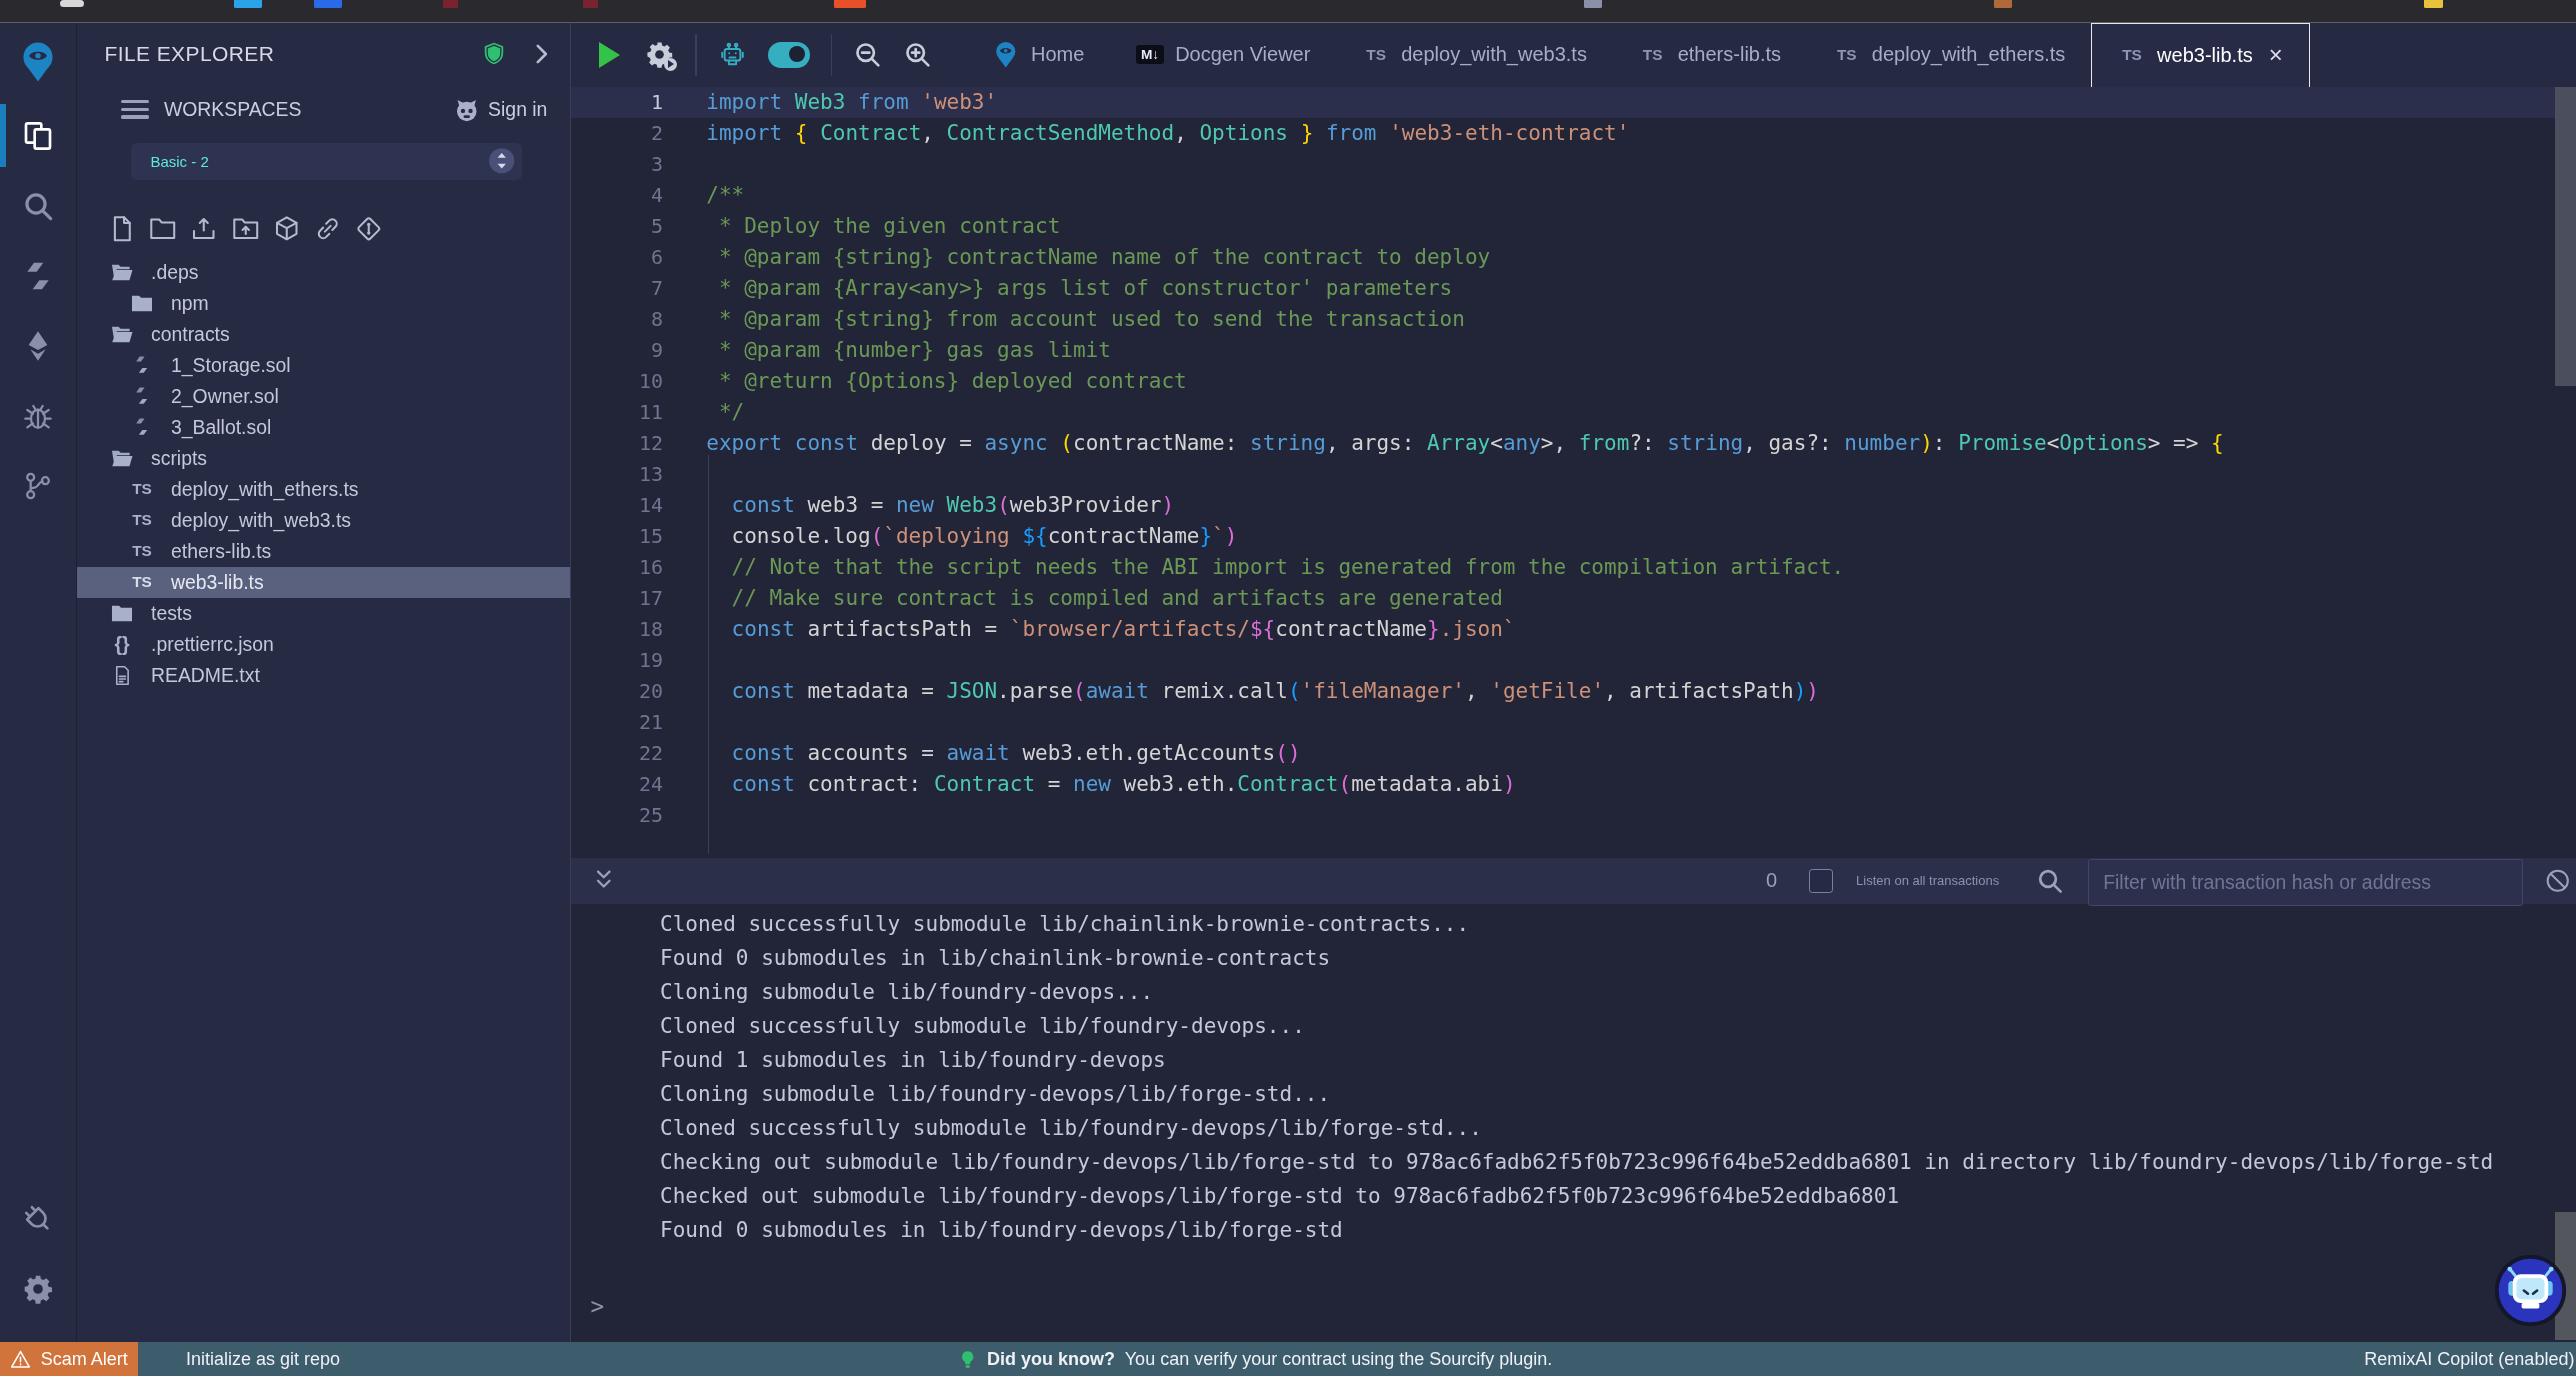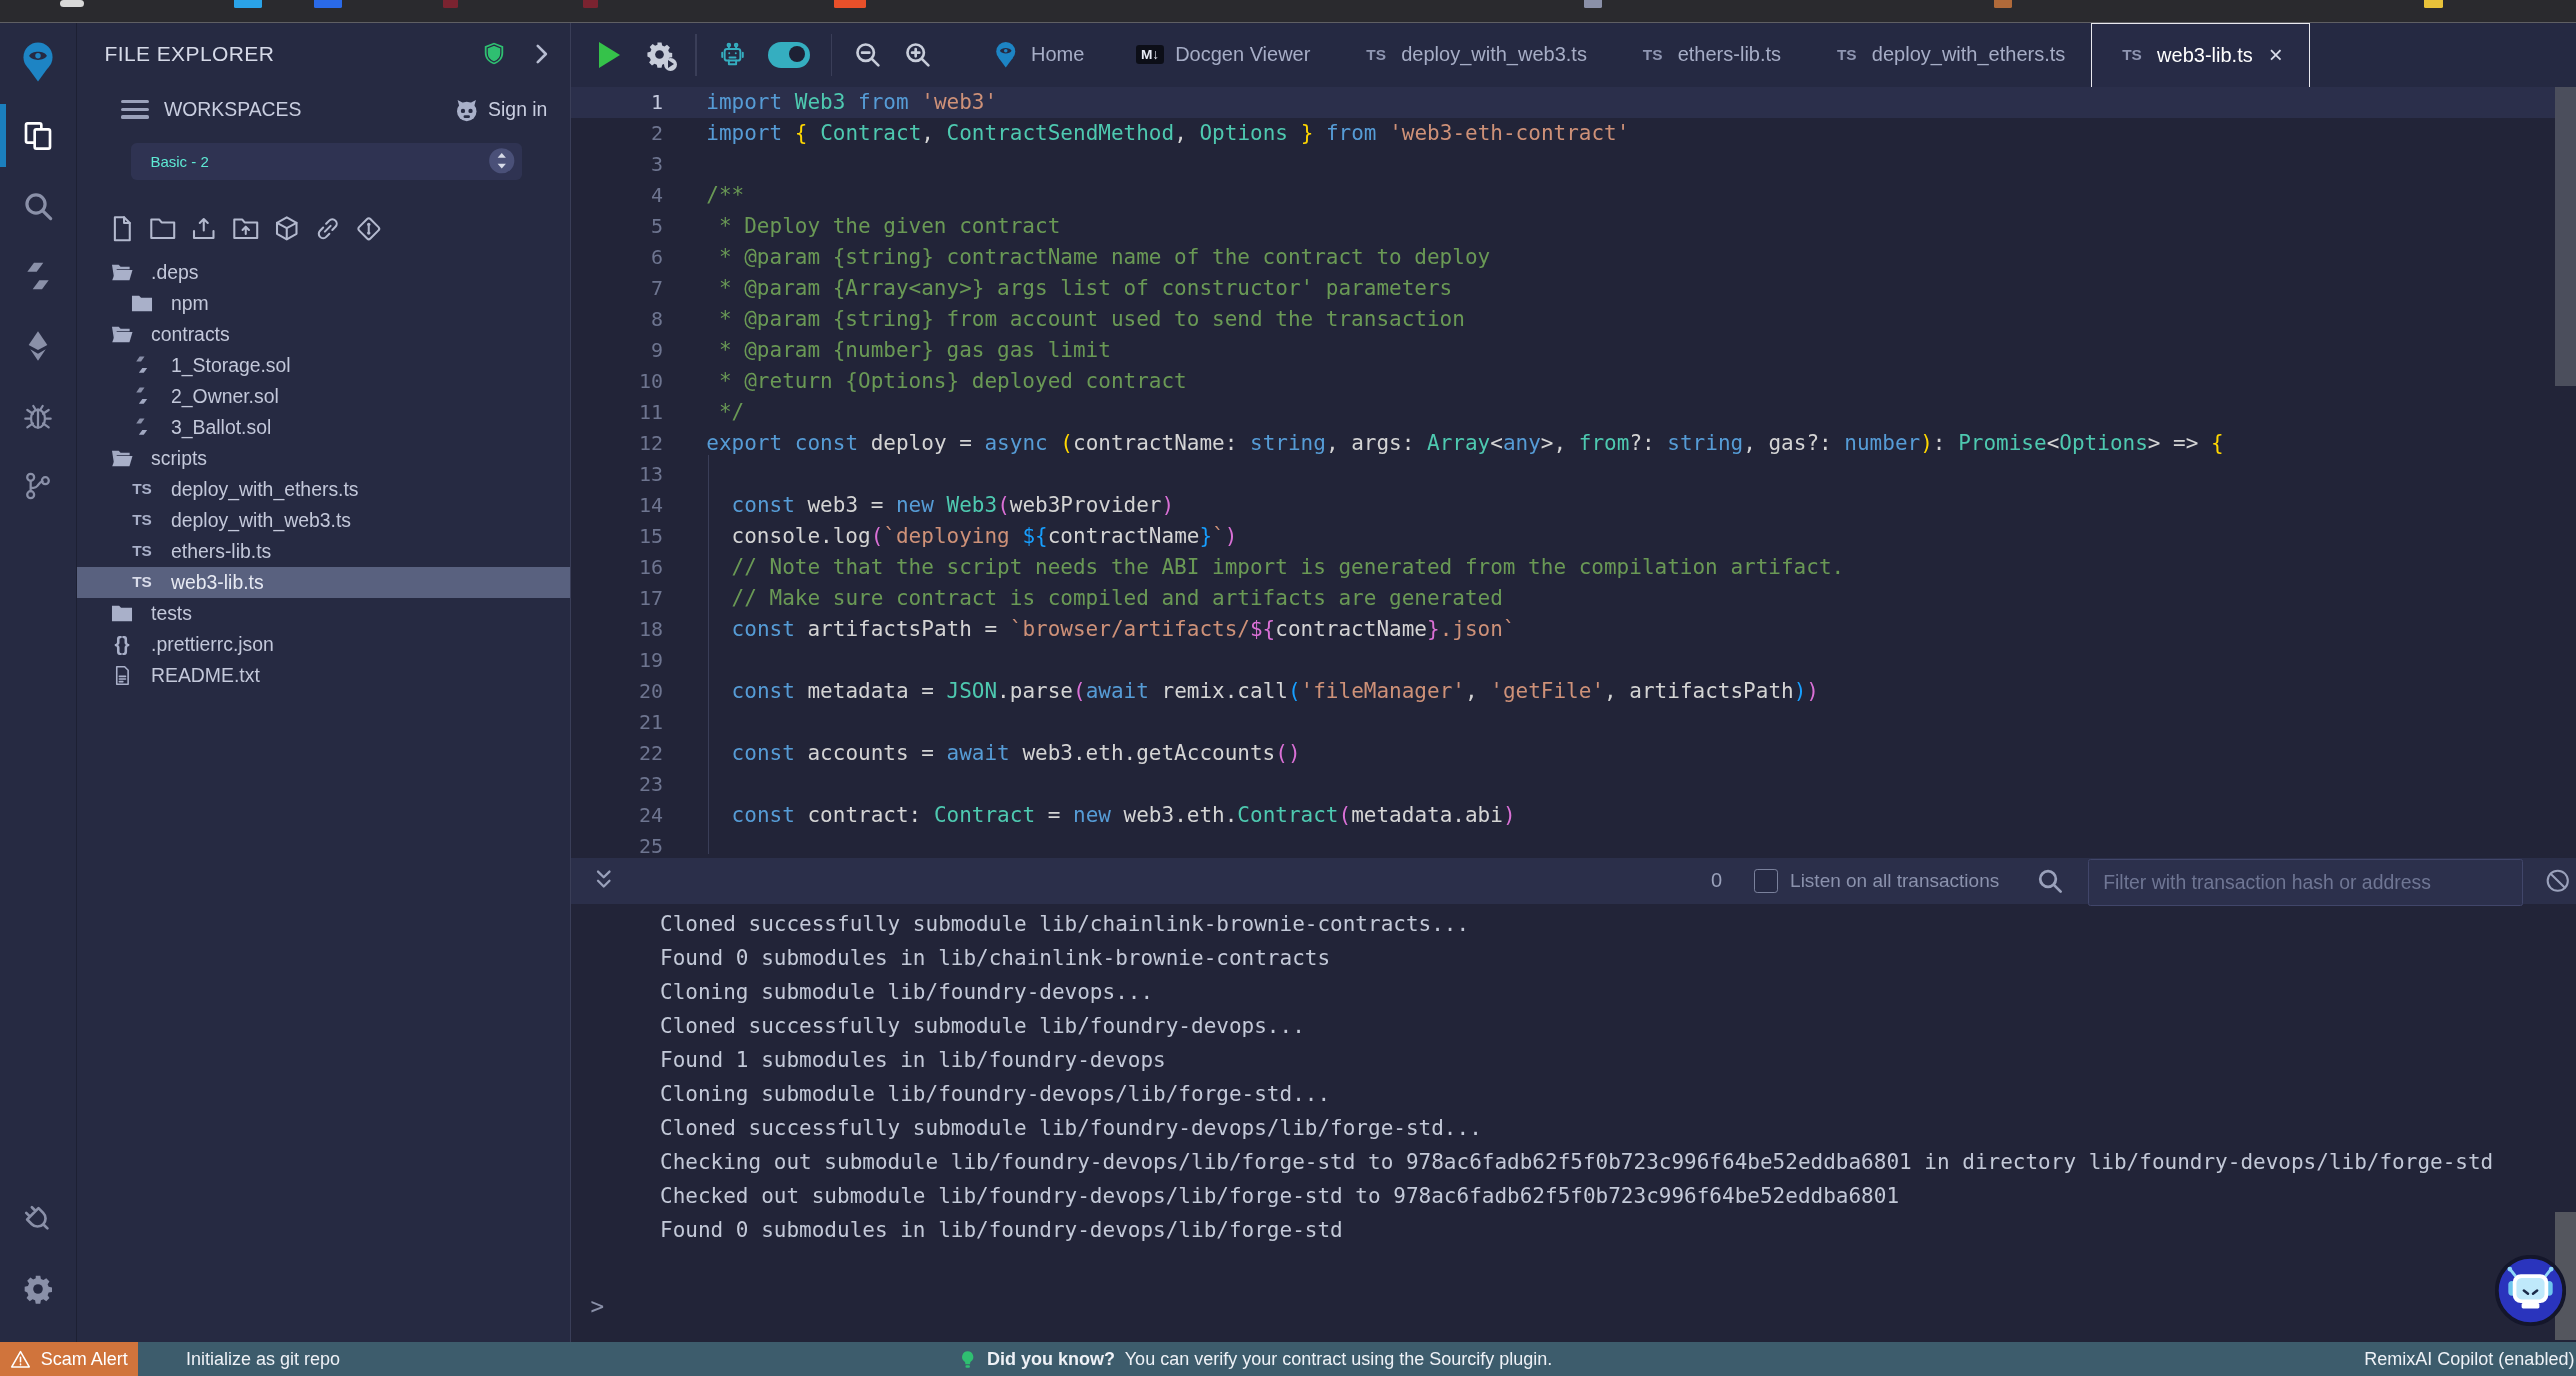--- a/index.html
+++ b/index.html
@@ -84,21 +84,21 @@
   .k { color:#569cd6; } .t { color:#4ec9b0; } .s { color:#ce9178; } .c { color:#6a9955; }
   .p { color:#d4d4d4; } .b1 { color:#ffd700; } .b2 { color:#da70d6; } .b3 { color:#179fff; }
   .indent-guide { position:absolute; left:137px; top:368px; height:399px; width:0.8px; background:#3a3e58; }
   .ed-thumb { position:absolute; right:0; top:-7.3px; width:21px; height:307px; background:#4b4e5c; }
 
   
   .term-header { height:46px; background:#2b2f4a; display:flex; align-items:center; flex:none; position:relative; z-index:2; padding-left:19.4px; overflow:visible; }
   .term-header .ic { width:27.5px; height:27.5px; color:#9aa1bb; display:flex; align-items:center; justify-content:center; cursor:pointer; }
   .badge-count { margin-left:auto; color:#9aa1bb; font-size:20px; }
   .cb { width:24px; height:24px; border:1.6px solid #7a819c; border-radius:3.2px; margin-left:32px; cursor:pointer; background:#262a44; }
-  .listen-label { margin-left:12px; color:#8b92ad; font-size:19px; }
+  .listen-label { margin-left:23px; color:#8b92ad; font-size:13px; }
   .term-search { margin-left:37px; }
   .filter-input { margin-left:24px; width:435px; height:47px; background:#2c304c; border:0.8px solid #41466a; border-radius:2.4px; color:#c9cee0; font-size:19.4px; font-family:"Liberation Sans",sans-serif; padding:0 14.5px; outline:none; align-self:flex-start; margin-top:1.6px; }
   .filter-input::placeholder { color:#6f7694; }
   .ban { margin-left:21px; margin-right:4.8px; }
   .term-body { flex:1; position:relative; font-family:"DejaVu Sans Mono", monospace; font-size:21px; color:#c3c9d8; overflow:hidden; }
   .term-lines { padding:3.2px 0 0 65px; }
   .term-line { height:34px; line-height:34px; white-space:nowrap;margin-left:24px; }
   .prompt { position:absolute; left:19.4px; bottom:22.6px; color:#8a90a8; font-size:22.6px; }
   .term-thumb { position:absolute; right:0; bottom:2.4px; width:21px; height:128px; background:#54565e; }
 
@@ -512,21 +512,20 @@
         <div class="code-row"><span class="gutter">13</span><span class="ctext"></span></div>
         <div class="code-row"><span class="gutter">14</span><span class="ctext"><span class="p">  </span><span class="k">const</span><span class="p"> web3 = </span><span class="k">new</span><span class="p"> </span><span class="t">Web3</span><span class="b2">(</span><span class="p">web3Provider</span><span class="b2">)</span></span></div>
         <div class="code-row"><span class="gutter">15</span><span class="ctext"><span class="p">  console.log</span><span class="b2">(</span><span class="s">`deploying </span><span class="b3">${</span><span class="p">contractName</span><span class="b3">}</span><span class="s">`</span><span class="b2">)</span></span></div>
         <div class="code-row"><span class="gutter">16</span><span class="ctext"><span class="p">  </span><span class="c">// Note that the script needs the ABI import is generated from the compilation artifact.</span></span></div>
         <div class="code-row"><span class="gutter">17</span><span class="ctext"><span class="p">  </span><span class="c">// Make sure contract is compiled and artifacts are generated</span></span></div>
         <div class="code-row"><span class="gutter">18</span><span class="ctext"><span class="p">  </span><span class="k">const</span><span class="p"> artifactsPath = </span><span class="s">`browser/artifacts/</span><span class="b2">${</span><span class="p">contractName</span><span class="b2">}</span><span class="s">.json`</span></span></div>
         <div class="code-row"><span class="gutter">19</span><span class="ctext"></span></div>
         <div class="code-row"><span class="gutter">20</span><span class="ctext"><span class="p">  </span><span class="k">const</span><span class="p"> metadata = </span><span class="t">JSON</span><span class="p">.parse</span><span class="b2">(</span><span class="k">await</span><span class="p"> remix.call</span><span class="b3">(</span><span class="s">'fileManager'</span><span class="p">, </span><span class="s">'getFile'</span><span class="p">, artifactsPath</span><span class="b3">)</span><span class="b2">)</span></span></div>
         <div class="code-row"><span class="gutter">21</span><span class="ctext"></span></div>
         <div class="code-row"><span class="gutter">22</span><span class="ctext"><span class="p">  </span><span class="k">const</span><span class="p"> accounts = </span><span class="k">await</span><span class="p"> web3.eth.getAccounts</span><span class="b2">(</span><span class="b2">)</span></span></div>
-        <div class="code-row"><span class="gutter">23</span><span class="ctext"></span></div>
         <div class="code-row"><span class="gutter">24</span><span class="ctext"><span class="p">  </span><span class="k">const</span><span class="p"> contract: </span><span class="t">Contract</span><span class="p"> = </span><span class="k">new</span><span class="p"> web3.eth.</span><span class="t">Contract</span><span class="b2">(</span><span class="p">metadata.abi</span><span class="b2">)</span></span></div>
         <div class="code-row"><span class="gutter">25</span><span class="ctext"></span></div>
         <div class="indent-guide"></div>
         <div class="ed-thumb"></div>
       </div>
 
     <div class="term-header">
       <span class="ic" id="i-dblchev">
           <svg viewBox="0 0 24 24" fill="none" stroke="currentColor" stroke-width="2" stroke-linecap="round" stroke-linejoin="round">
             <path d="M7 4l5 5 5-5M7 12l5 5 5-5"></path>

